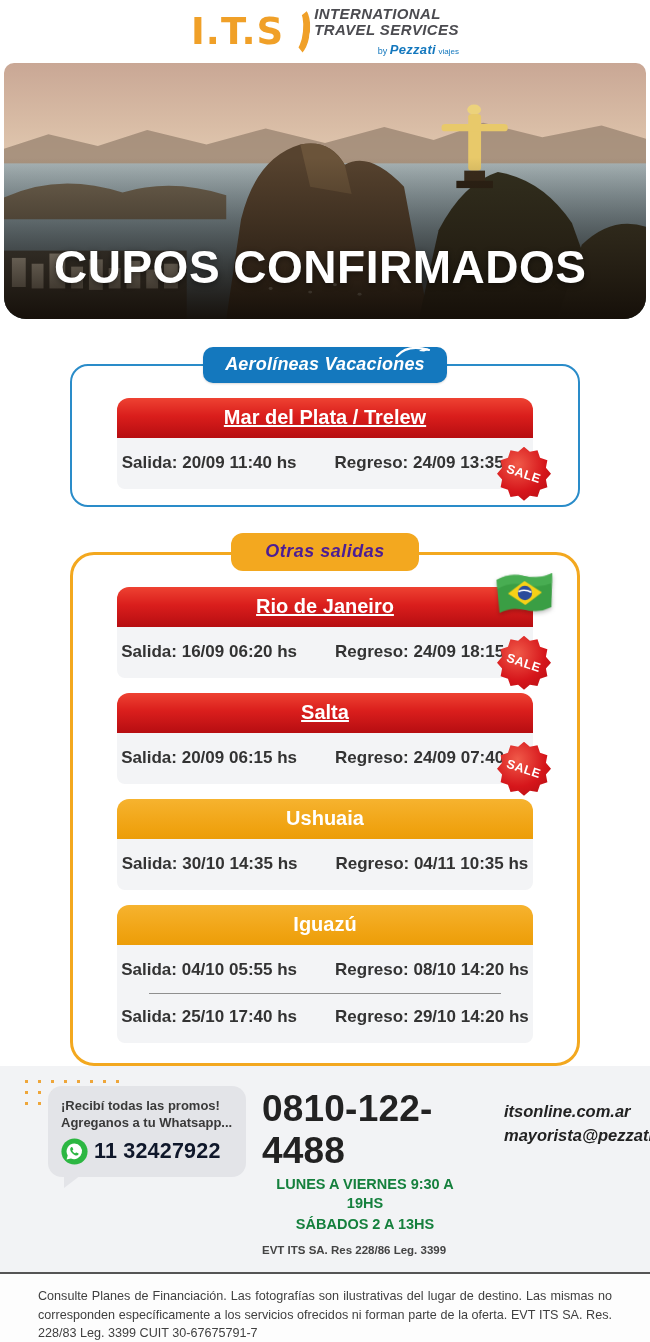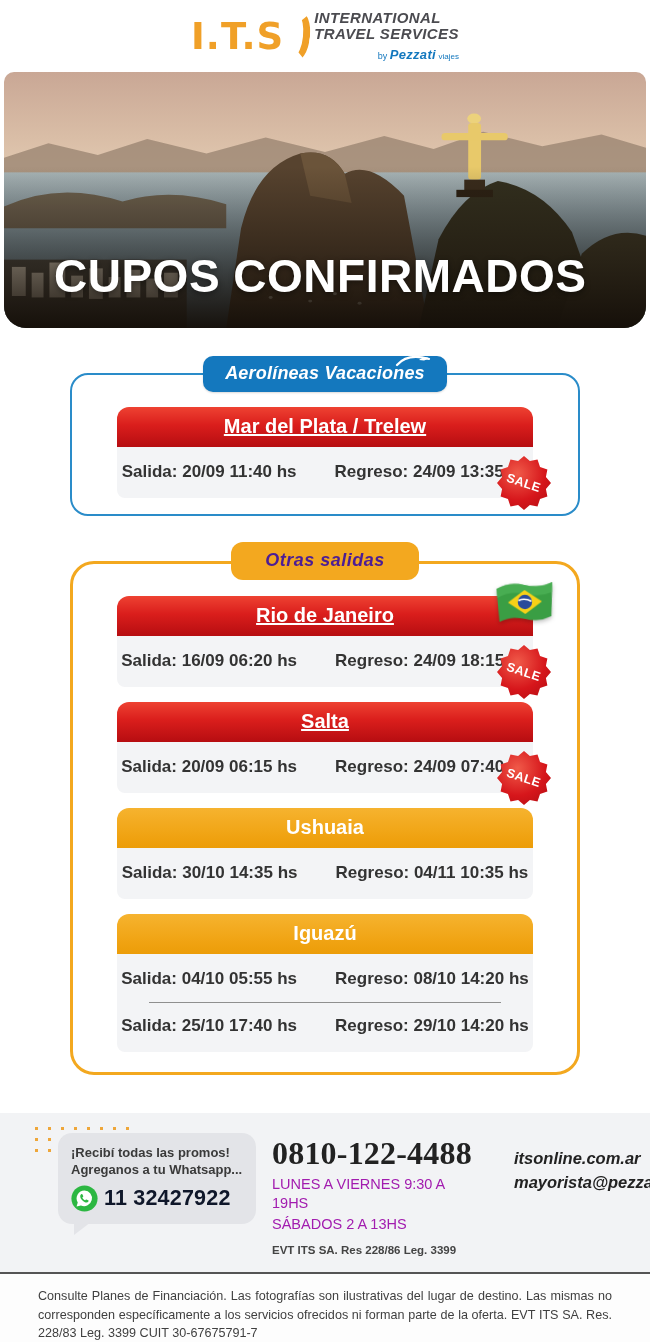--- a/index.html
+++ b/index.html
@@ -50,32 +50,32 @@
   .sale-badge { position:absolute; right:-18px; bottom:-12px; width:54px; height:54px; z-index:3;
     background:radial-gradient(circle at 38% 32%,#f05a49 0%,#d6161b 55%,#ad0c11 100%);
     clip-path:polygon(100% 50%,90.6% 60.9%,93.3% 75%,79.7% 79.7%,75% 93.3%,60.9% 90.6%,50% 100%,39.1% 90.6%,25% 93.3%,20.3% 79.7%,6.7% 75%,9.4% 60.9%,0% 50%,9.4% 39.1%,6.7% 25%,20.3% 20.3%,25% 6.7%,39.1% 9.4%,50% 0%,60.9% 9.4%,75% 6.7%,79.7% 20.3%,93.3% 25%,90.6% 39.1%);
     display:flex; align-items:center; justify-content:center; }
   .sale-badge span { color:#fff; font-size:12.5px; font-weight:800; letter-spacing:0.5px; transform:rotate(18deg); }
   .flag { position:absolute; top:-16px; right:-22px; width:60px; height:48px; z-index:3; transform:rotate(-2deg); filter:drop-shadow(0 2px 2px rgba(0,0,0,0.25)); }
 
   
   .spacer { flex:1; }
   .ftr { background:#f2f3f5; padding:20px 26px 16px; display:flex; align-items:flex-start; gap:16px; }
-  .wa-wrap { position:relative; margin-left:16px;padding-left:16px; }
+  .wa-wrap { position:relative; margin-left:6px;padding-left:16px; }
   .dots { position:absolute; top:-10px; left:-12px; width:100px; height:36px;
     background-image:radial-gradient(circle,#eea63a 1.7px,transparent 1.9px); background-size:13px 11px; }
   .bubble { position:relative; background:#e3e4e8; border-radius:14px; padding:11px 13px 12px; width:198px; z-index:1; }
   .bubble:after { content:""; position:absolute; left:16px; bottom:-11px; border-top:13px solid #e3e4e8; border-right:17px solid transparent; }
   .bub-line { color:#3a3a3a; font-size:13px; font-weight:700; line-height:1.35; }
   .wa-row { display:flex; align-items:center; gap:6px; margin-top:6px; }
   .wa-icon { width:27px; height:27px; flex:none; }
   .wa-num { color:#0f172a; font-size:21.5px; font-weight:800; letter-spacing:0.2px; }
   .phone-col { padding-top:2px; min-width:206px; }
-  .phone-big { color:#222; font-size:32px; font-weight:800; letter-spacing:0.2px;font-family:Liberation Serif, serif; }
-  .hours { color:#a21caf; font-size:14.5px; font-weight:400; line-height:1.3; margin-top:3px; }
+  .phone-big { color:#222; font-size:37px; font-weight:800; letter-spacing:0.2px; }
+  .hours { color:#15803d; font-size:14.5px; font-weight:700; line-height:1.3; margin-top:3px;text-align:center; }
   .evt-small { color:#444; font-size:11.5px; font-weight:700; margin-top:10px; }
   .v-div { width:2px; align-self:stretch; background:#f0a028; margin:4px 2px 10px; }
   .links-col { padding-top:16px; display:flex; flex-direction:column; gap:5px; }
   .link-txt { color:#222; font-size:16.5px; font-weight:700; font-style:italic; }
 
   .legal-sec { border-top:2px solid #555; background:#fdfdfd; padding:13px 38px 0; }
   .legal-sec p { color:#3f3f3f; font-size:12.6px; line-height:1.45; text-align:justify; }
 </style>
 </head>
 <body>

